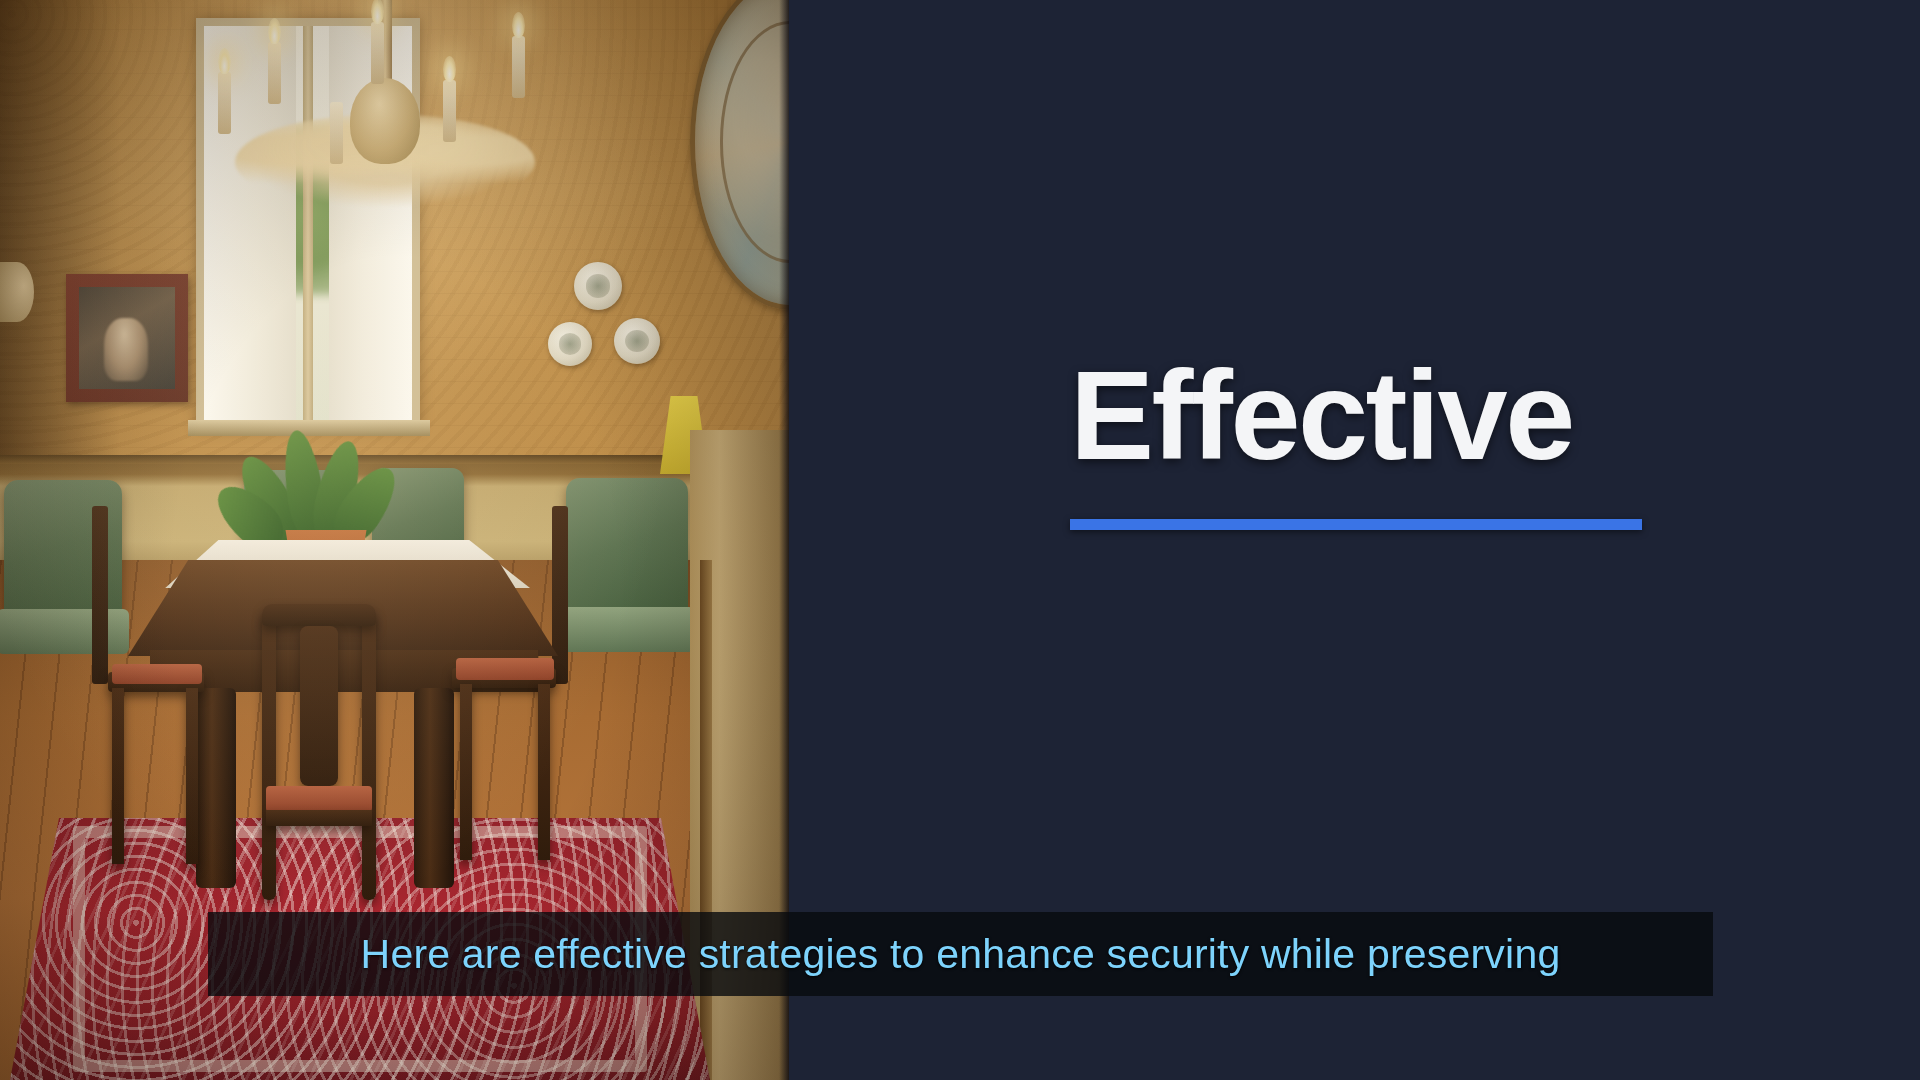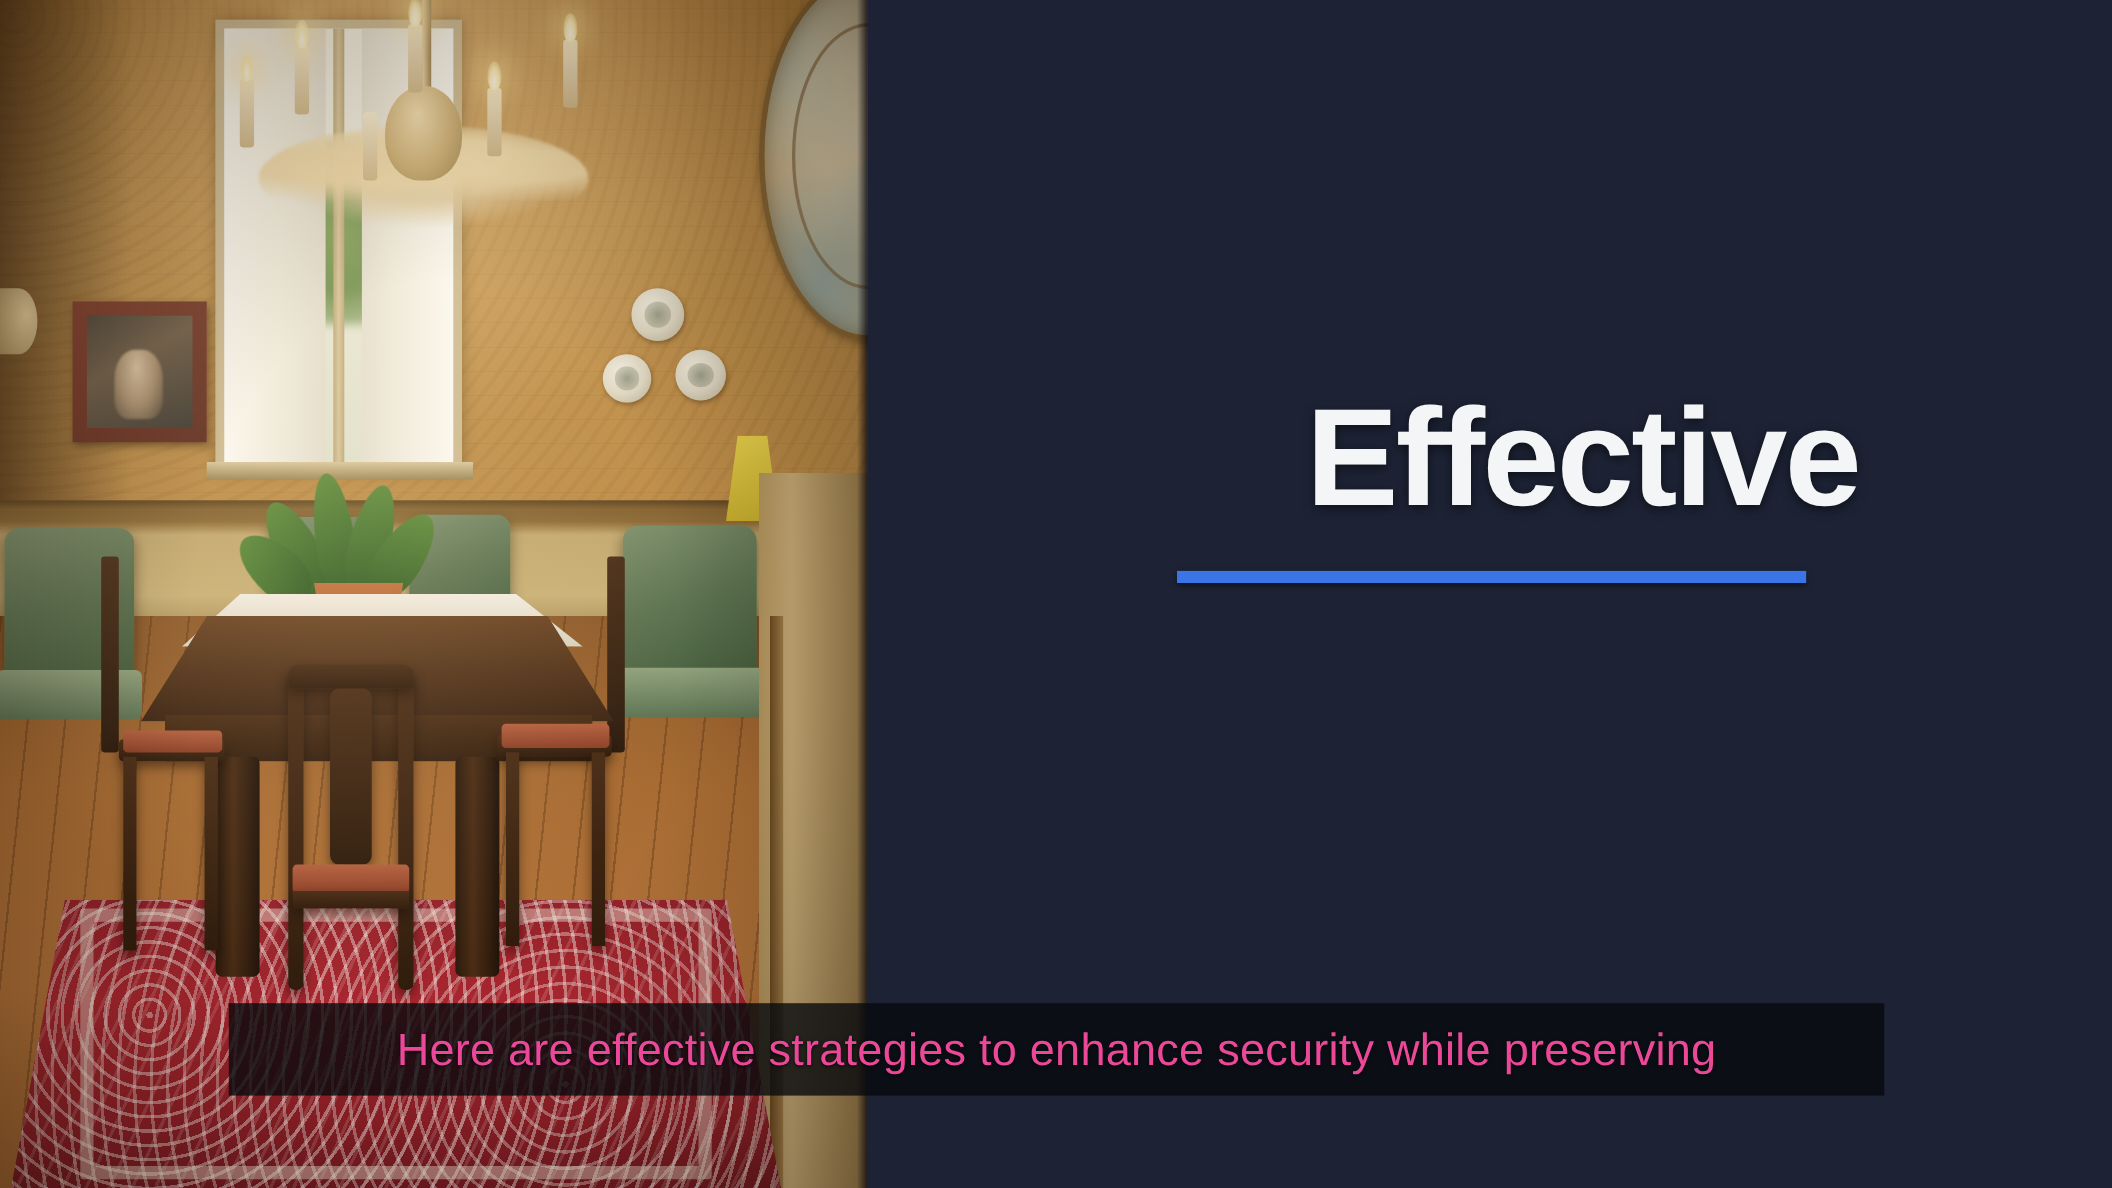--- a/index.html
+++ b/index.html
@@ -1,19 +1,19 @@
 <!DOCTYPE html>
 <html><head>
 <meta charset="utf-8">
 <style>
   * { margin:0; padding:0; box-sizing:border-box; }
   html,body{ width:1920px; height:1080px; overflow:hidden; background:#000; }
   body{ font-family:"Liberation Sans", sans-serif; }
 
-  #slide{ position:relative; width:1920px; height:1080px; overflow:hidden; background:#1d2335;text-align:right; }
+  #slide{ position:relative; width:1920px; height:1080px; overflow:hidden; background:#1d2335; }
 
   
   #photo{
     position:absolute; left:0; top:0; width:789px; height:1080px; overflow:hidden;
     background:#c08f4e;
   }
   
   .wall{
     position:absolute; left:0; top:0; width:789px; height:470px;
     background:
@@ -284,21 +284,21 @@
     box-shadow:0 2px 6px rgba(0,0,0,.5);
   }
 
   
   #caption-bar{
     position:absolute; left:208px; top:912px; width:1505px; height:84px;
     background:rgba(8,10,14,.80);
     display:flex; align-items:center; justify-content:center;
   }
   #caption-text{
-    color:#ec4899; font-size:41px; letter-spacing:.2px;
+    color:#7dd3fc; font-size:41px; letter-spacing:.2px;
     text-shadow:0 1px 3px rgba(0,0,0,.9);
     white-space:nowrap;
   }
 </style>
 </head>
 <body>
 
 <div id="slide">
 
   <div id="photo">

